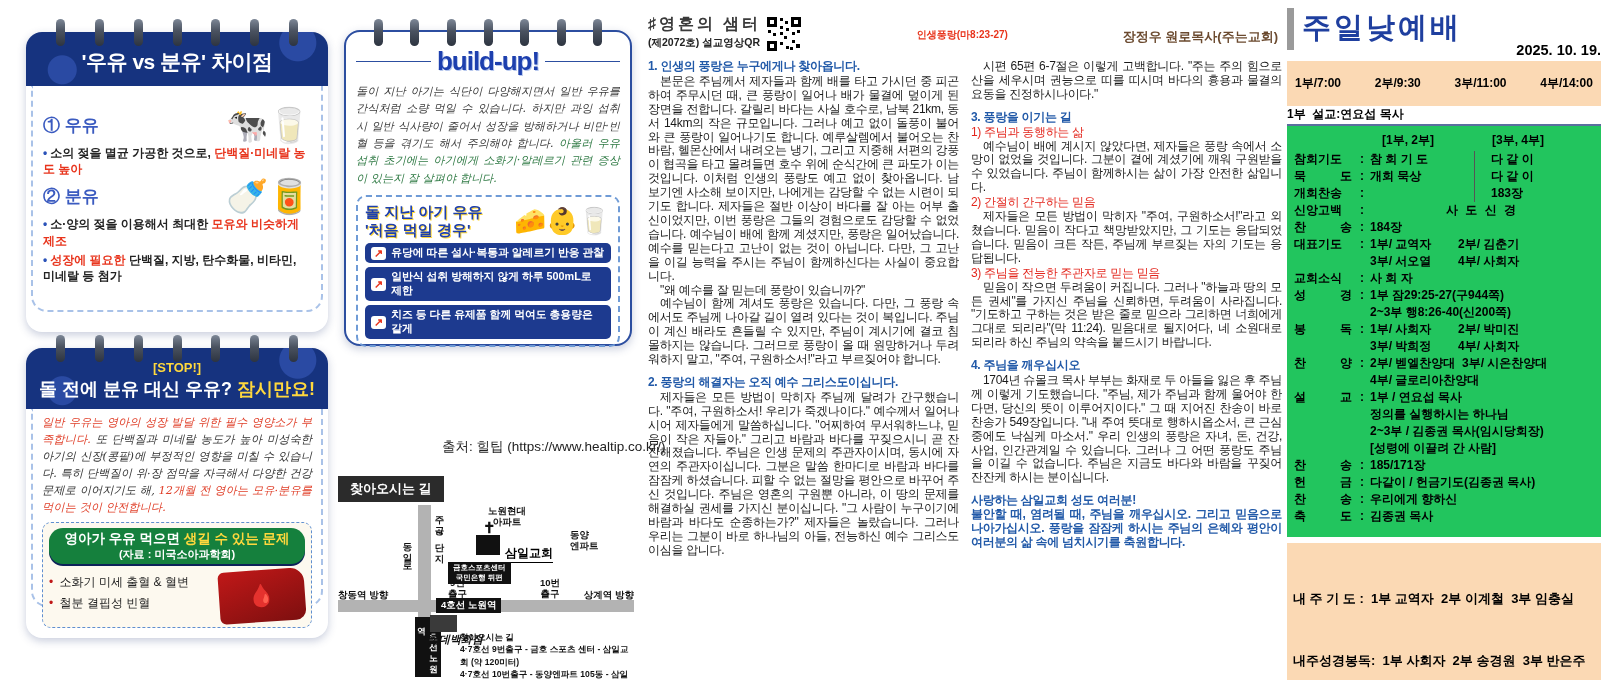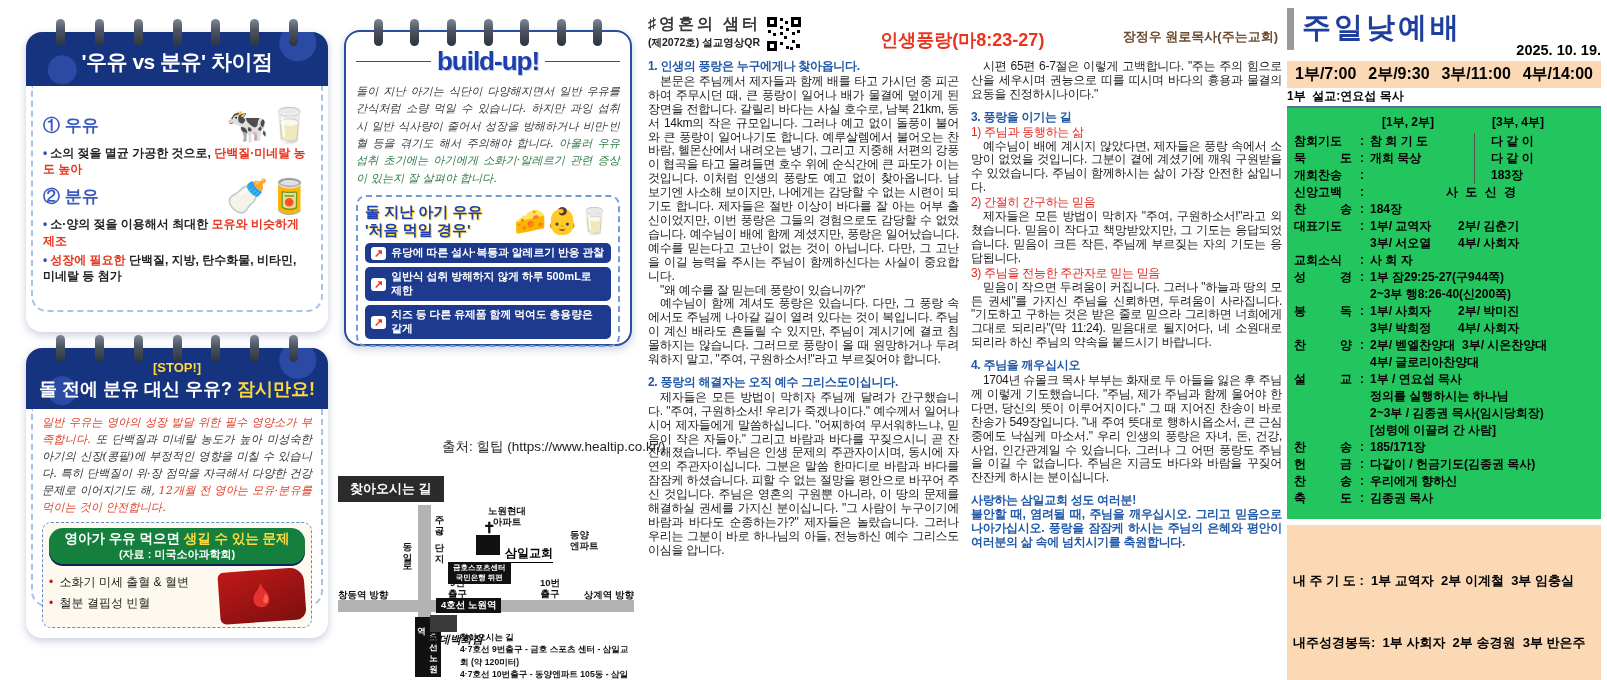--- a/index.html
+++ b/index.html
@@ -93,41 +93,41 @@
   .map-directions { position:absolute; left:122px; top:126px; font-size:8.6px; line-height:1.45;
                     color:#111; font-weight:bold; white-space:pre-line; }
 
   
   #sermon { position:absolute; left:648px; top:14px; width:634px; }
   .sermon-head { display:flex; align-items:flex-start; }
   .masthead { font-size:16px; color:#3a3a3a; letter-spacing:3px; font-weight:bold;
               font-family:"Liberation Serif", serif; }
   .issue { font-size:10.5px; font-weight:bold; color:#222; margin-top:1px; }
   .qr { margin-left:5px; margin-top:2px; }
-  .sermon-title { flex:1; text-align:center; color:#e8341c; font-weight:bold; font-size:18px;
+  .sermon-title { flex:1; text-align:center; color:#e8341c; font-weight:bold; font-size:10px;
                   margin-top:14px; }
   .preacher { font-size:13px; font-weight:bold; color:#6b4a2f; margin-top:14px; margin-right:4px; }
   .sermon-cols { display:flex; gap:12px; margin-top:8px; }
   .scol { width:311px; font-size:12px; line-height:13.9px; letter-spacing:-0.3px;
           color:#1a1a1a; }
   .s-h { color:#2159a8; font-weight:bold; margin:9px 0 1px; }
   .scol .s-h:first-child { margin-top:0; }
   .s-sub { color:#e3261d; margin:1px 0 0; }
   .s-p { text-indent:1em; text-align:justify; }
   .s-blue { color:#2159a8; font-weight:bold; text-align:justify; margin-top:9px; }
   .s-blue + .s-blue { margin-top:0; }
 
   
   #worship { position:absolute; left:1287px; top:8px; width:314px; }
   .w-titlebar { display:flex; align-items:flex-start; }
   .w-bar { width:7px; height:42px; background:#9a9a9a; margin-right:8px; }
   .w-title { color:#1f3f9f; font-size:29px; font-weight:bold; letter-spacing:3px; }
   .w-date { text-align:right; font-size:14.5px; font-weight:bold; margin-top:-8px; }
-  .w-band { background:#fbd9b4; display:flex; justify-content:space-between; padding:3px 8px;
-            font-size:16px; font-weight:bold; margin-top:3px; }
+  .w-band { background:#fbd9b4; display:flex; justify-content:space-between; padding:14px 8px;
+            font-size:12px; font-weight:bold; margin-top:3px; }
   .w-note-line { font-size:12px; font-weight:bold; white-space:pre-wrap; line-height:1.35; }
   .w-sep { border-top:2.5px solid #5a6f9e; margin-top:2px; }
   .w-table { background:#22c55e; padding:6px 7px 12px; font-weight:bold; font-size:12px; }
   .w-colhead { display:flex; margin-bottom:2px; }
   .w-colhead span:first-child { margin-left:88px; }
   .w-colhead span:last-child { margin-left:58px; }
   .w-row { display:flex; line-height:17px; }
   .w-label { width:58px; display:inline-block; text-align:justify; text-align-last:justify;
              flex:none; }
   .w-colon { margin:0 6px 0 8px; }

